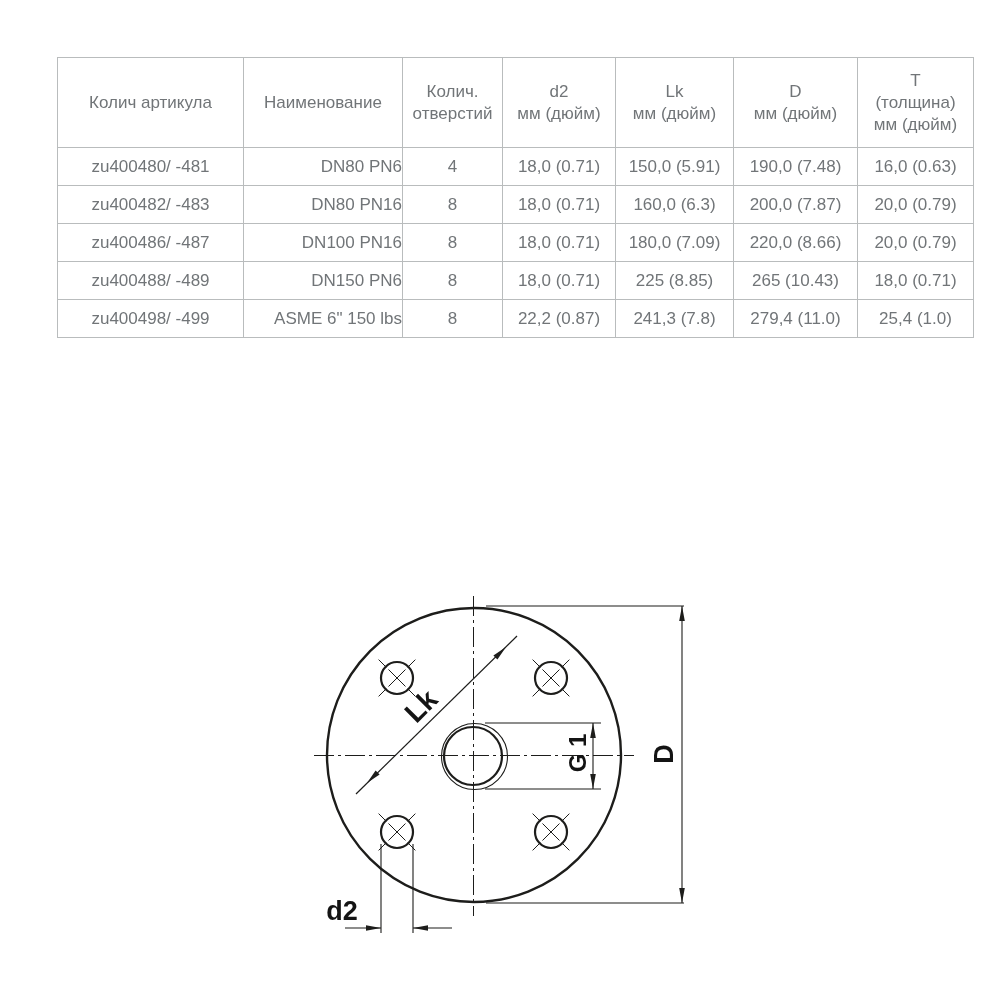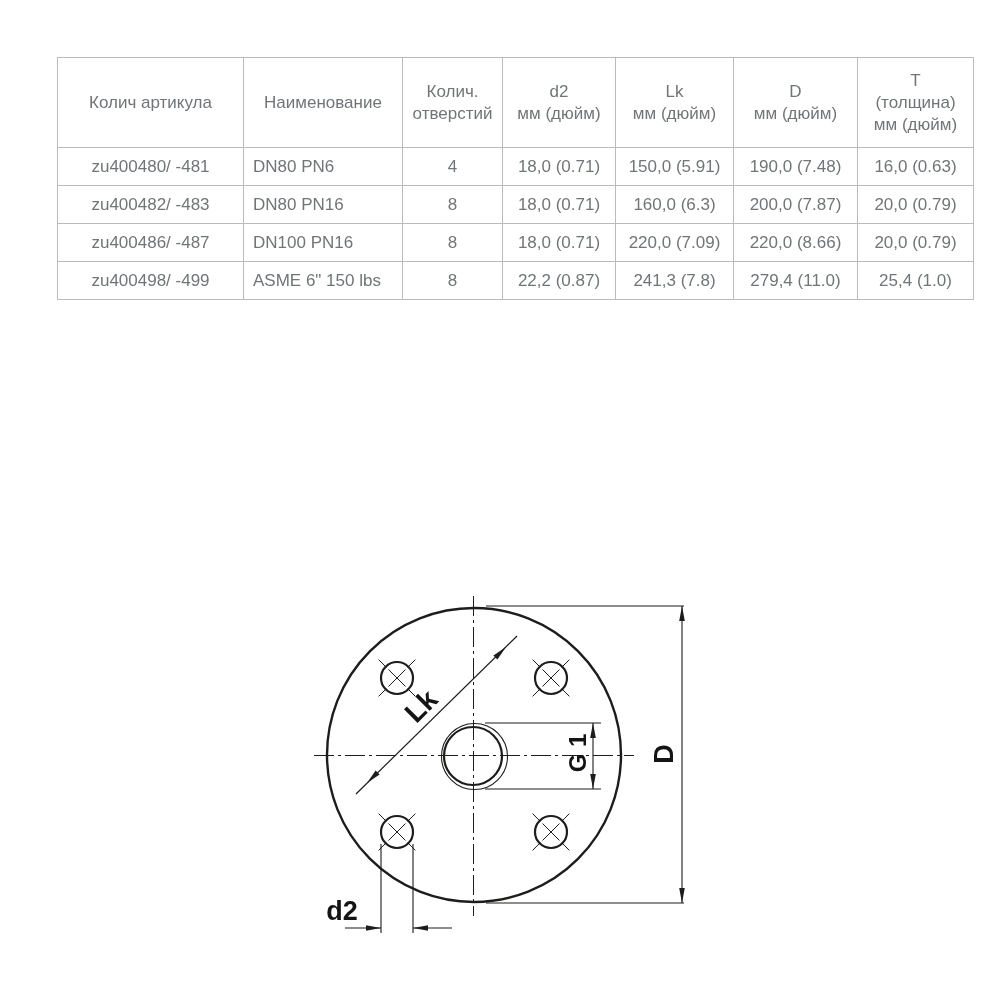--- a/index.html
+++ b/index.html
@@ -4,21 +4,21 @@
 <style>
   html,body{margin:0;padding:0;background:#ffffff;}
   .page{position:relative;width:1000px;height:1000px;background:#fff;overflow:hidden;
         font-family:"Liberation Sans", sans-serif;}
   .spec-table{position:absolute;left:57px;top:57px;width:916px;border-collapse:collapse;
         table-layout:fixed;color:#717578;font-size:17px;}
   .spec-table td,.spec-table th{border:1px solid #b9bcbd;font-weight:normal;
         vertical-align:middle;text-align:center;padding:0;background:#fff;}
   .spec-table th{height:89px;line-height:22px;}
   .spec-table td{height:37px;}
-  .spec-table td.name{text-align:left;padding-left:9px;}
+  .spec-table td.name{text-align:right;padding-left:9px;}
   .drawing{position:absolute;left:0;top:0;}
   .dimlabel{font-family:"Liberation Sans", sans-serif;font-weight:bold;fill:#141414;}
 </style>
 </head>
 <body>
 
 <div class="page">
 
   <table class="spec-table">
     <colgroup>
@@ -78,23 +78,32 @@
         <td>18,0 (0.71)</td>
         <td>160,0 (6.3)</td>
         <td>200,0 (7.87)</td>
         <td>20,0 (0.79)</td>
       </tr>
       <tr>
         <td>zu400486/ -487</td>
         <td class="name">DN100 PN16</td>
         <td>8</td>
         <td>18,0 (0.71)</td>
-        <td>220,0 (7.09)</td>
+        <td>180,0 (7.09)</td>
         <td>220,0 (8.66)</td>
         <td>20,0 (0.79)</td>
+      </tr>
+      <tr>
+        <td>zu400488/ -489</td>
+        <td class="name">DN150 PN6</td>
+        <td>8</td>
+        <td>18,0 (0.71)</td>
+        <td>225 (8.85)</td>
+        <td>265 (10.43)</td>
+        <td>18,0 (0.71)</td>
       </tr>
       <tr>
         <td>zu400498/ -499</td>
         <td class="name">ASME 6" 150 lbs</td>
         <td>8</td>
         <td>22,2 (0.87)</td>
         <td>241,3 (7.8)</td>
         <td>279,4 (11.0)</td>
         <td>25,4 (1.0)</td>
       </tr>

